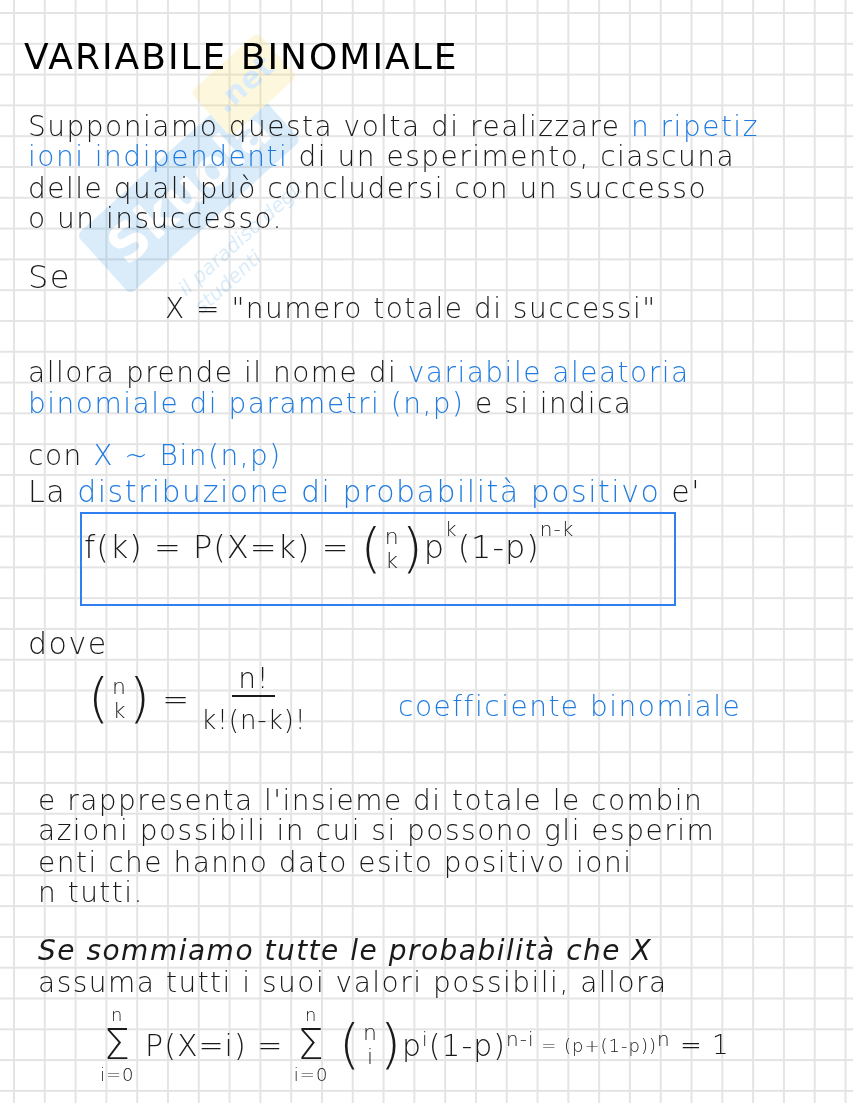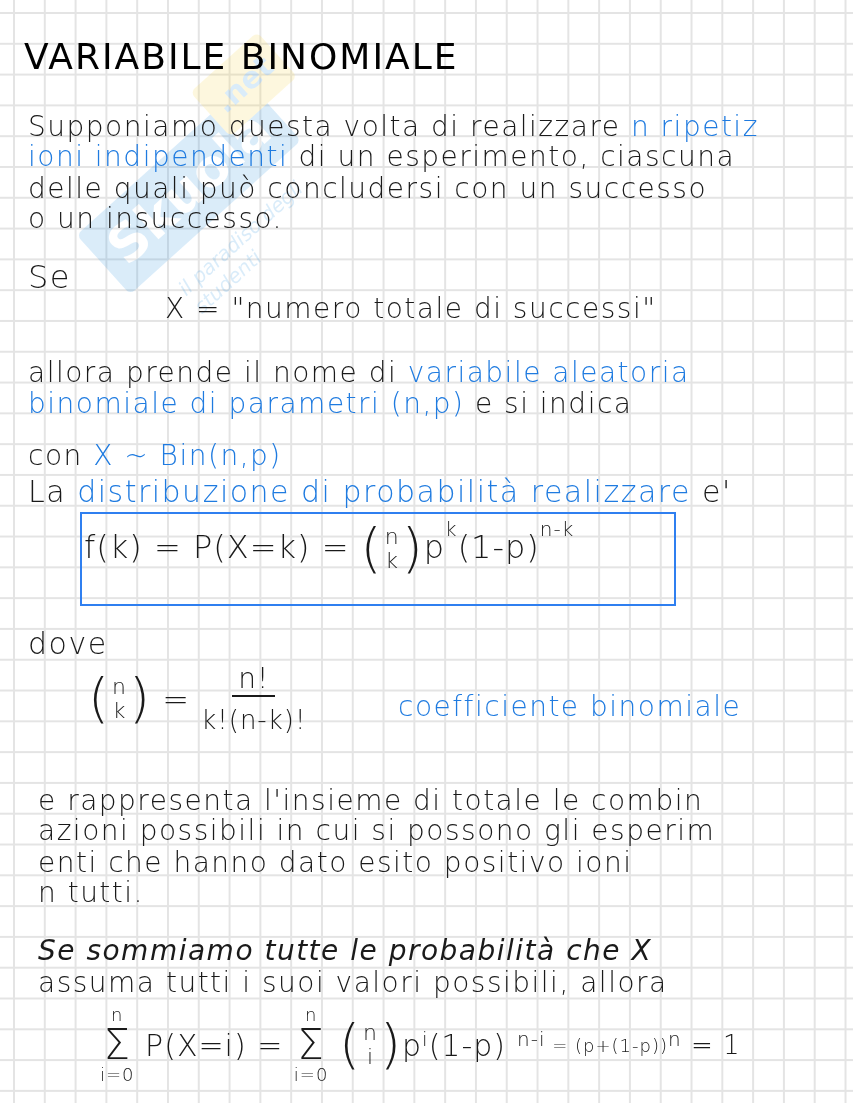--- a/index.html
+++ b/index.html
@@ -88,21 +88,21 @@
     <span>allora prende il nome di </span><span class="blue">variabile aleatoria</span>
   </div>
   <div class="line" style="top:387px;">
     <span class="blue">binomiale di parametri (n,p)</span><span> e si indica</span>
   </div>
   <div class="line" style="top:396px;margin-top:43px;">
     <span>con </span><span class="blue">X ~ Bin(n,p)</span>
   </div>
 
   <div class="line" style="top:474px; font-size:30px;">
-    <span>La </span><span class="blue">distribuzione di probabilità realizzare</span><span> e'</span>
+    <span>La </span><span class="blue">distribuzione di probabilità positivo</span><span> e'</span>
   </div>
 
   <div class="box"></div>
   <div class="math" style="left:84px; top:522px;">
     <span>f(k) = P(X=k) = </span><span class="binom">
         <span class="paren">(</span>
         <span class="stack">
           <span>n</span>
           <span>k</span>
         </span>
@@ -148,16 +148,16 @@
         <span class="sym">Σ</span>
         <span class="bot">i=0</span>
       </span>
     <span class="binom">
         <span class="paren">(</span>
         <span class="stack">
           <span>n</span>
           <span>i</span>
         </span>
         <span class="paren">)</span>
-      </span><span style="vertical-align:middle;">p</span><span class="sup" style="top:-8px;">i</span><span style="vertical-align:middle;">(1-p)</span><span class="sup" style="top:-8px;margin-left:11px;">n-i</span><span style="vertical-align:middle; font-size:18px;"> = (p+(1-p))</span><span class="sup" style="top:-8px;">n</span><span style="vertical-align:middle; font-size:26px;"> = 1</span>
+      </span><span style="vertical-align:middle;">p</span><span class="sup" style="top:-8px;">i</span><span style="vertical-align:middle;">(1-p)</span><span class="sup" style="top:-8px;">n-i</span><span style="vertical-align:middle; font-size:18px;"> = (p+(1-p))</span><span class="sup" style="top:-8px;">n</span><span style="vertical-align:middle; font-size:26px;"> = 1</span>
   </div>
 
 </div>
 
 </body></html>

